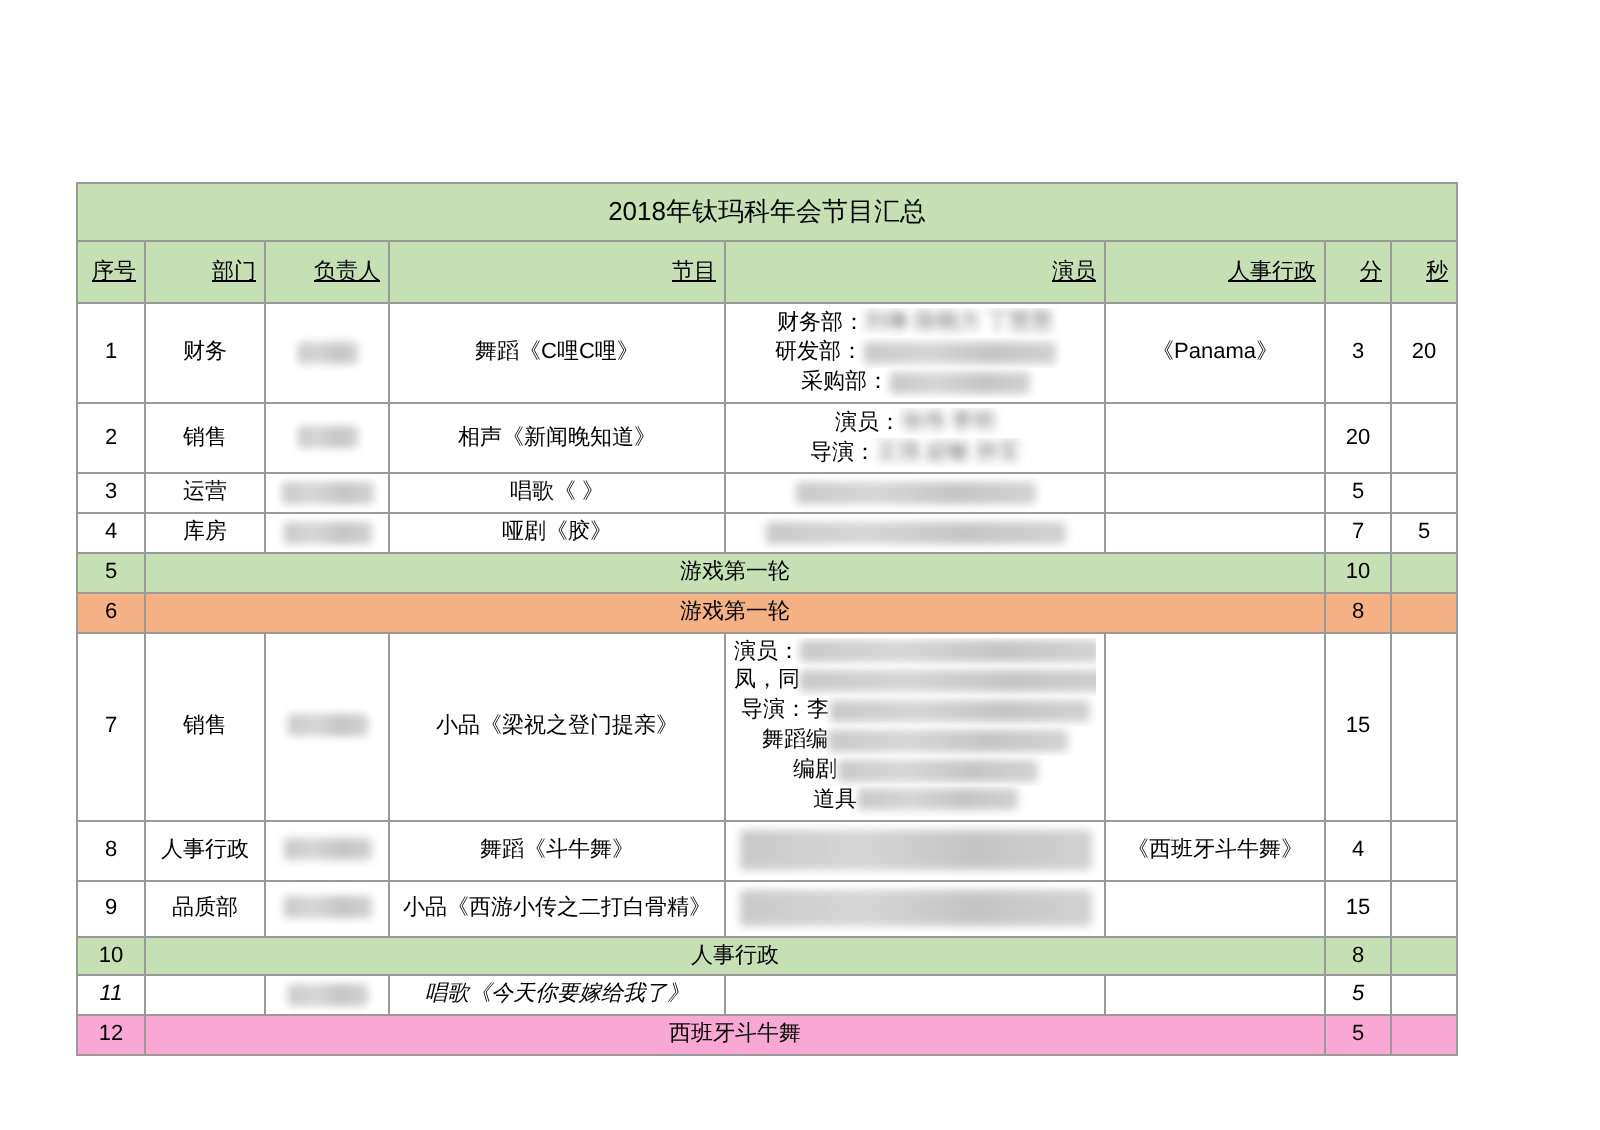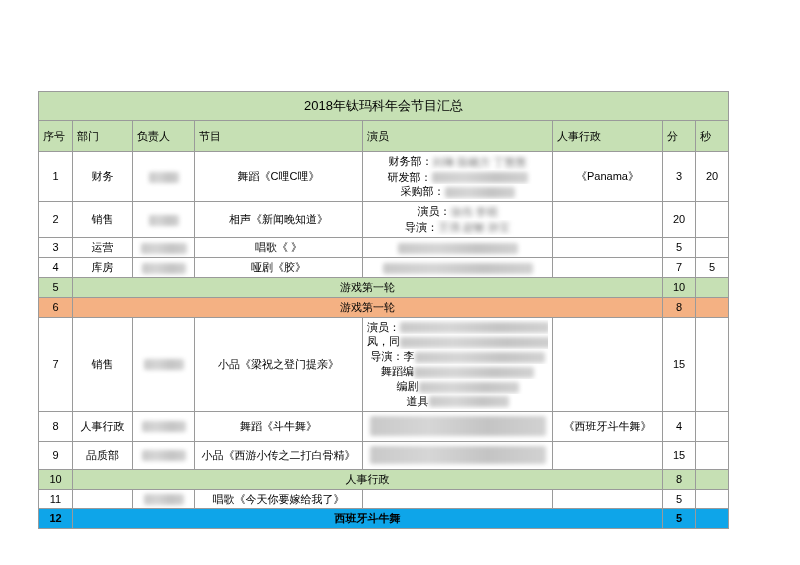--- a/index.html
+++ b/index.html
@@ -36,37 +36,38 @@
   }
   .title-row td {
     background: #c6e0b4;
     text-align: center;
     font-size: 13px;
     height: 24px;
     padding: 3px;
   }
   .header-row td {
     background: #c6e0b4;
-    text-align: left;
+    text-align: right;
     height: 26px;
     font-size: 11px;
+    text-decoration: underline;
   }
   .c-idx   { width: 34px; text-align: center; }
   .c-dept  { width: 60px; text-align: center; }
   .c-lead  { width: 62px; text-align: center; }
   .c-prog  { width: 168px; }
   .c-perf  { width: 190px; }
   .c-music { width: 110px; text-align: center; }
   .c-min   { width: 33px; text-align: center; }
   .c-sec   { width: 33px; text-align: center; }
 
   .row-normal td { background: #ffffff; }
   .row-green td  { background: #c6e0b4; text-align: center; }
   .row-orange td { background: #f4b183; text-align: center; }
-  .row-yellow td { background: #0ea5e9; text-align: center; font-weight: bold; }
+  .row-yellow td { background: #f9a8d4; text-align: center; }
 
   .span-center { text-align: center; }
   .cell-left { text-align: center; }
   .cell-center { text-align: center; }
 
   
   .blur {
     display: inline-block;
     background: linear-gradient(90deg, #c9c9c9, #d6d6d6, #c4c4c4, #d2d2d2);
     border-radius: 2px;
@@ -218,21 +219,21 @@
         <td class="cell-center"></td>
       </tr>
 
       <tr class="row-green" style="height:17px;">
         <td>10</td>
         <td colspan="5" class="span-center">人事行政</td>
         <td>8</td>
         <td></td>
       </tr>
 
-      <tr class="row-normal" style="height:17px;">
+      <tr class="row-normal" style="height:17px;font-style:italic;">
         <td class="cell-center">11</td>
         <td class="cell-center"></td>
         <td class="cell-center"><span class="blur" style="width:40px;"></span></td>
         <td class="cell-left">唱歌《今天你要嫁给我了》</td>
         <td class="cell-left"></td>
         <td class="cell-center"></td>
         <td class="cell-center">5</td>
         <td class="cell-center"></td>
       </tr>
 

